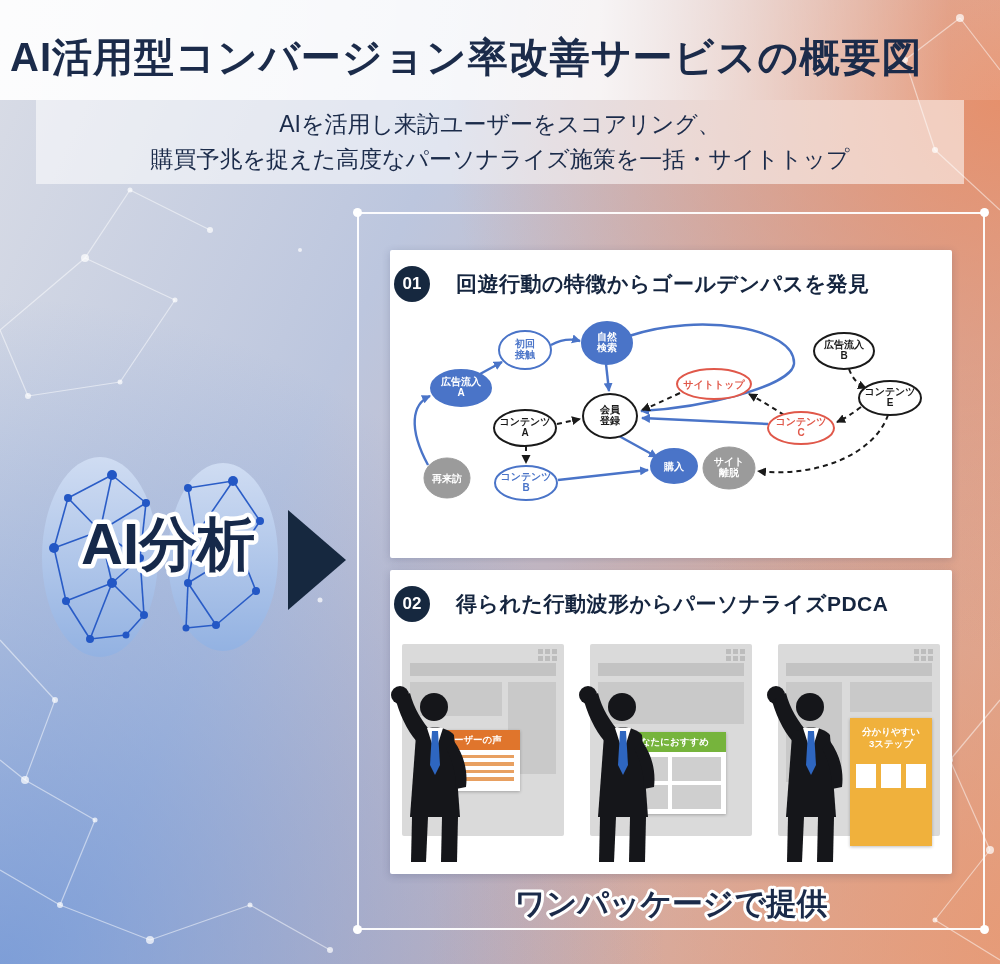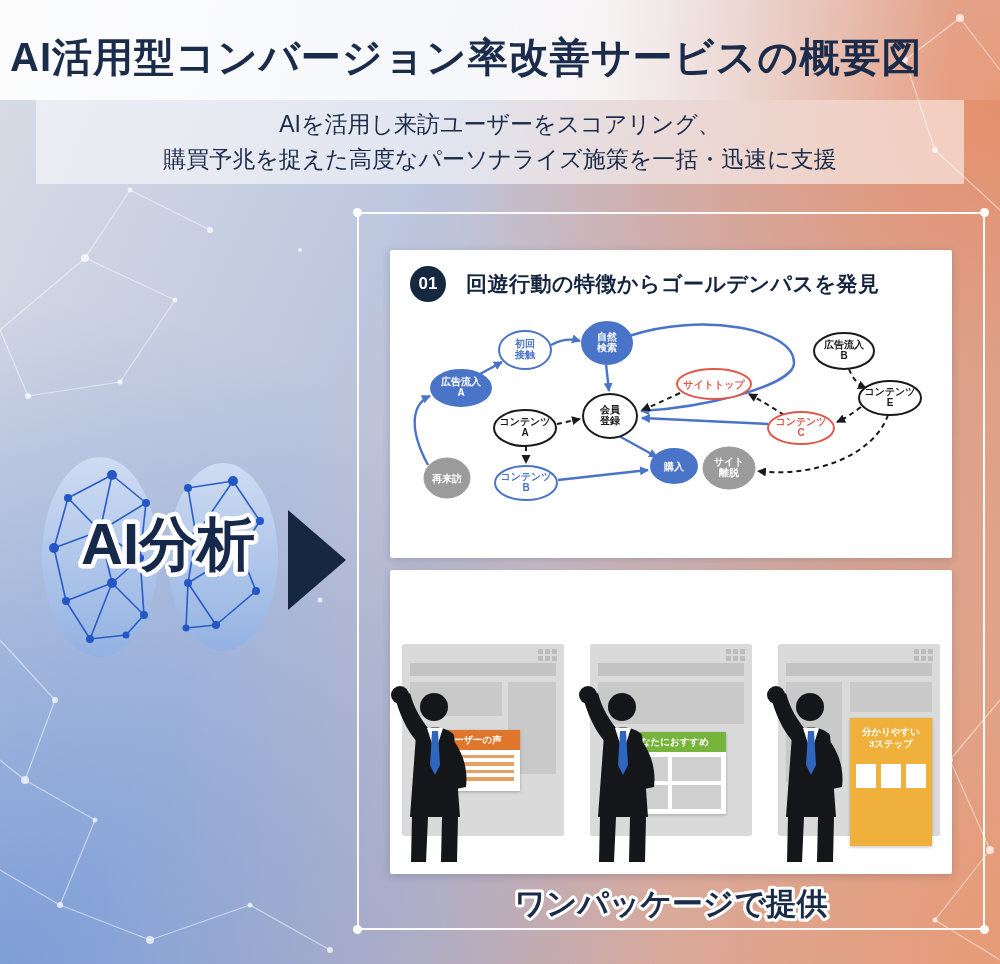--- a/index.html
+++ b/index.html
@@ -35,21 +35,21 @@
   .panel{position:absolute;left:357px;top:212px;width:628px;height:718px;
     border:2px solid rgba(255,255,255,0.95);box-sizing:border-box;}
   .corner{position:absolute;width:9px;height:9px;border-radius:50%;background:#fff;}
   .c-tl{left:-6px;top:-6px;} .c-tr{right:-6px;top:-6px;}
   .c-bl{left:-6px;bottom:-6px;} .c-br{right:-6px;bottom:-6px;}
 
   .card{position:absolute;left:50%;transform:translateX(-50%);width:562px;background:#ffffff;
     box-shadow:0 2px 8px rgba(30,40,80,0.20);border-radius:2px;}
   .card1{top:36px;height:308px;}
   .card2{top:356px;height:304px;}
-  .card-head{display:flex;align-items:center;gap:20px;padding:16px 20px 4px 20px;}
+  .card-head{display:flex;align-items:center;gap:26px;padding:16px 20px 4px 4px;}
   .badge{flex:0 0 auto;width:36px;height:36px;border-radius:50%;background:#16283f;color:#fff;
     font-weight:bold;font-size:17px;display:flex;align-items:center;justify-content:center;}
   .card-title{font-size:21px;font-weight:bold;color:#15253f;letter-spacing:0.5px;}
 
   
   .flow{display:block;margin:4px 0 0 10px;}
   .flow text{font-size:10px;font-weight:bold;text-anchor:middle;}
   .n-blue-fill ellipse{fill:#4a74c8;stroke:#4a74c8;stroke-width:2;}
   .n-blue-fill text{fill:#ffffff;}
   .n-blue-out ellipse{fill:#ffffff;stroke:#4a74c8;stroke-width:2;}
@@ -159,21 +159,21 @@
     <circle cx="935" cy="920" r="2.5"></circle>
       <circle cx="320" cy="600" r="2.5"></circle>
     <circle cx="300" cy="250" r="2"></circle>
   </svg>
 
   <div class="top-band"></div>
   <h1 class="title">AI活用型コンバージョン率改善サービスの概要図</h1>
 
   <div class="subtitle">
     <div>AIを活用し来訪ユーザーをスコアリング、</div>
-    <div>購買予兆を捉えた高度なパーソナライズ施策を一括・迅速に支援</div>
+    <div>購買予兆を捉えた高度なパーソナライズ施策を一括・サイトトップ</div>
   </div>
 
   <div class="brain">
     <svg viewBox="0 0 264 228" width="264" height="228">
       <defs>
         <linearGradient id="lobe" x1="0" y1="0" x2="0" y2="1">
           <stop offset="0" stop-color="#cfdcf2"></stop>
             <stop offset="1" stop-color="#93b2e2"></stop>
         </linearGradient>
       </defs>
@@ -330,20 +330,24 @@
           <text x="274" y="159.5"><tspan x="274" dy="0">購入</tspan></text>
         </g>
         <g class="n-gray">
           <ellipse cx="329" cy="158" rx="26" ry="21"></ellipse>
           <text x="329" y="155"><tspan x="329" dy="0">サイト</tspan><tspan x="329" dy="11">離脱</tspan></text>
         </g>
       </svg>
     </div>
 
     <div class="card card2">
+      <div class="card-head">
+        <div class="badge">02</div>
+        <div class="card-title">得られた行動波形からパーソナライズPDCA</div>
+      </div>
       <div class="mock-row">
 
         <div class="mock">
           <div class="m-dots">
             <span></span>
               <span></span>
               <span></span>
               <span></span>
               <span></span>
               <span></span>

